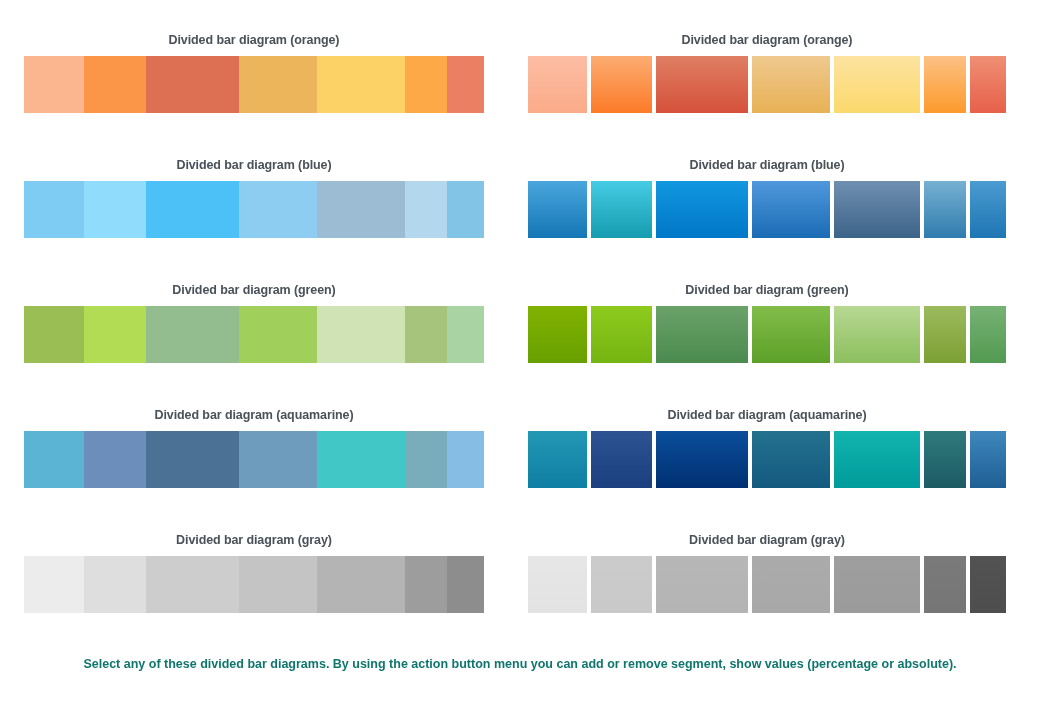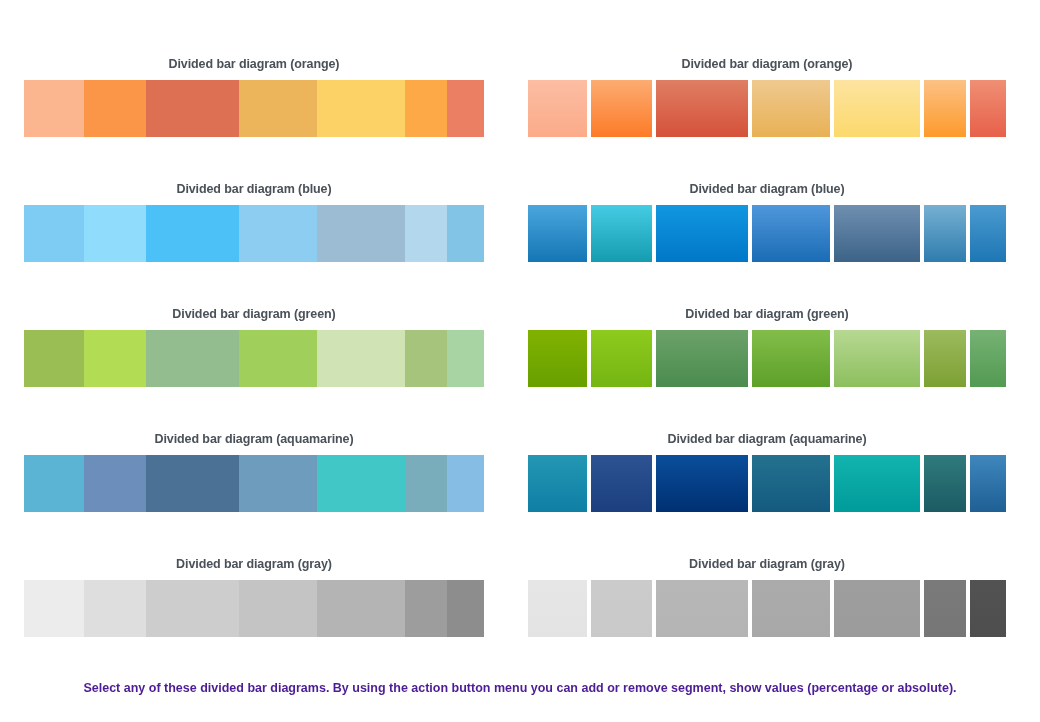--- a/index.html
+++ b/index.html
@@ -14,21 +14,20 @@
     font-family: "Liberation Sans", "DejaVu Sans", sans-serif;
     position: relative;
     overflow: hidden;
   }
 
   #stage {
     position: relative;
     width: 1040px;
     height: 548px;
     background: #ffffff;
-    margin-top: 24px;
   }
 
   .grid {
     position: absolute;
     left: 0;
     top: 0;
     width: 1040px;
     height: 640px;
     display: grid;
     grid-template-columns: 520px 520px;
@@ -79,21 +78,21 @@
   }
 
   .caption {
     position: absolute;
     left: 0;
     top: 655px;
     width: 1040px;
     text-align: center;
     font-size: 12.5px;
     font-weight: bold;
-    color: #4c1d95;
+    color: #0f766e;
     line-height: 18px;
     padding: 0 20px;
     box-sizing: border-box;
   }
 </style>
 </head>
 <body>
 
 <div id="stage">
 

